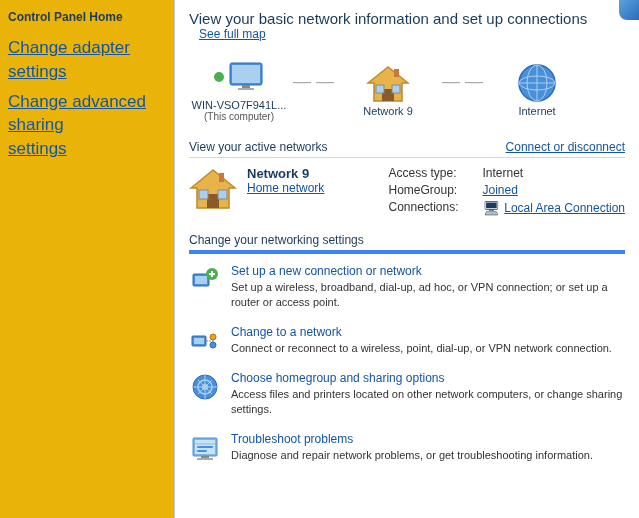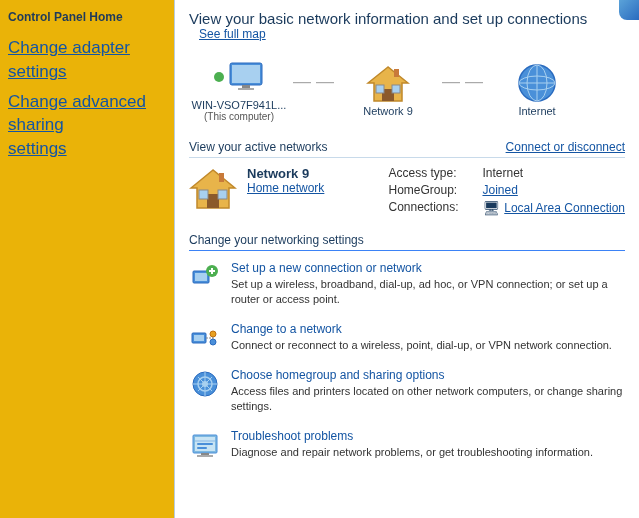--- a/index.html
+++ b/index.html
@@ -195,21 +195,21 @@
       gap: 4px;
     }
     .network-icon-small {
       font-size: 14px;
     }
 
     
     .settings-section-title {
       font-size: 12px;
       color: #1a3a5c;
-      border-bottom: 1px solid #3b82f6;
+      border-bottom: 4px solid #3b82f6;
       padding-bottom: 3px;
       margin-bottom: 10px;
     }
 
     
     .setting-item {
       display: flex;
       align-items: flex-start;
       margin-bottom: 14px;
     }

